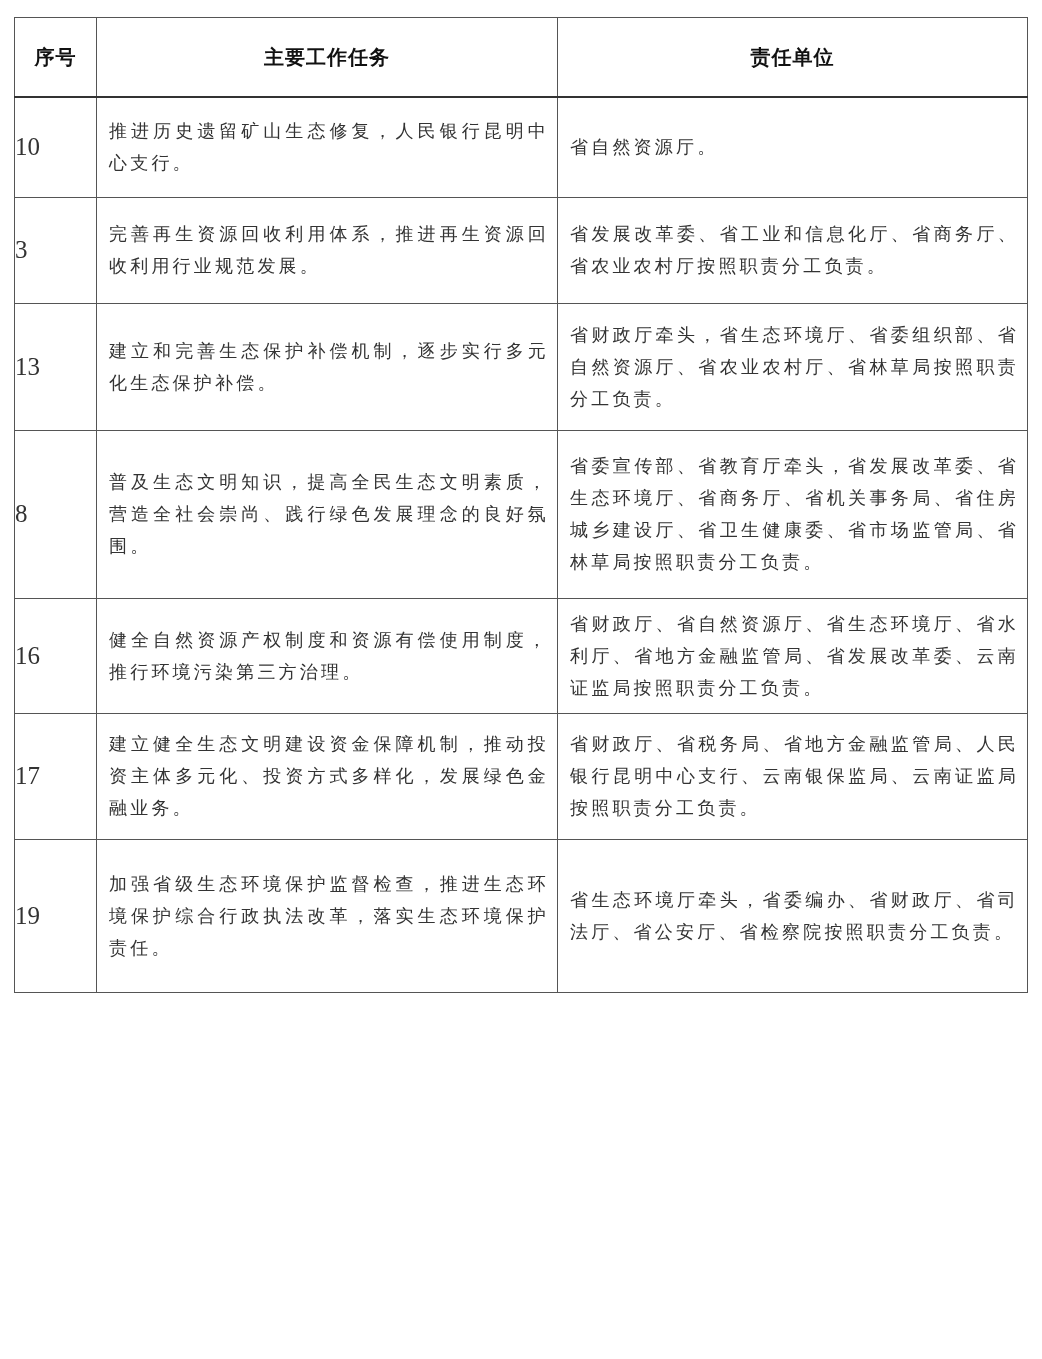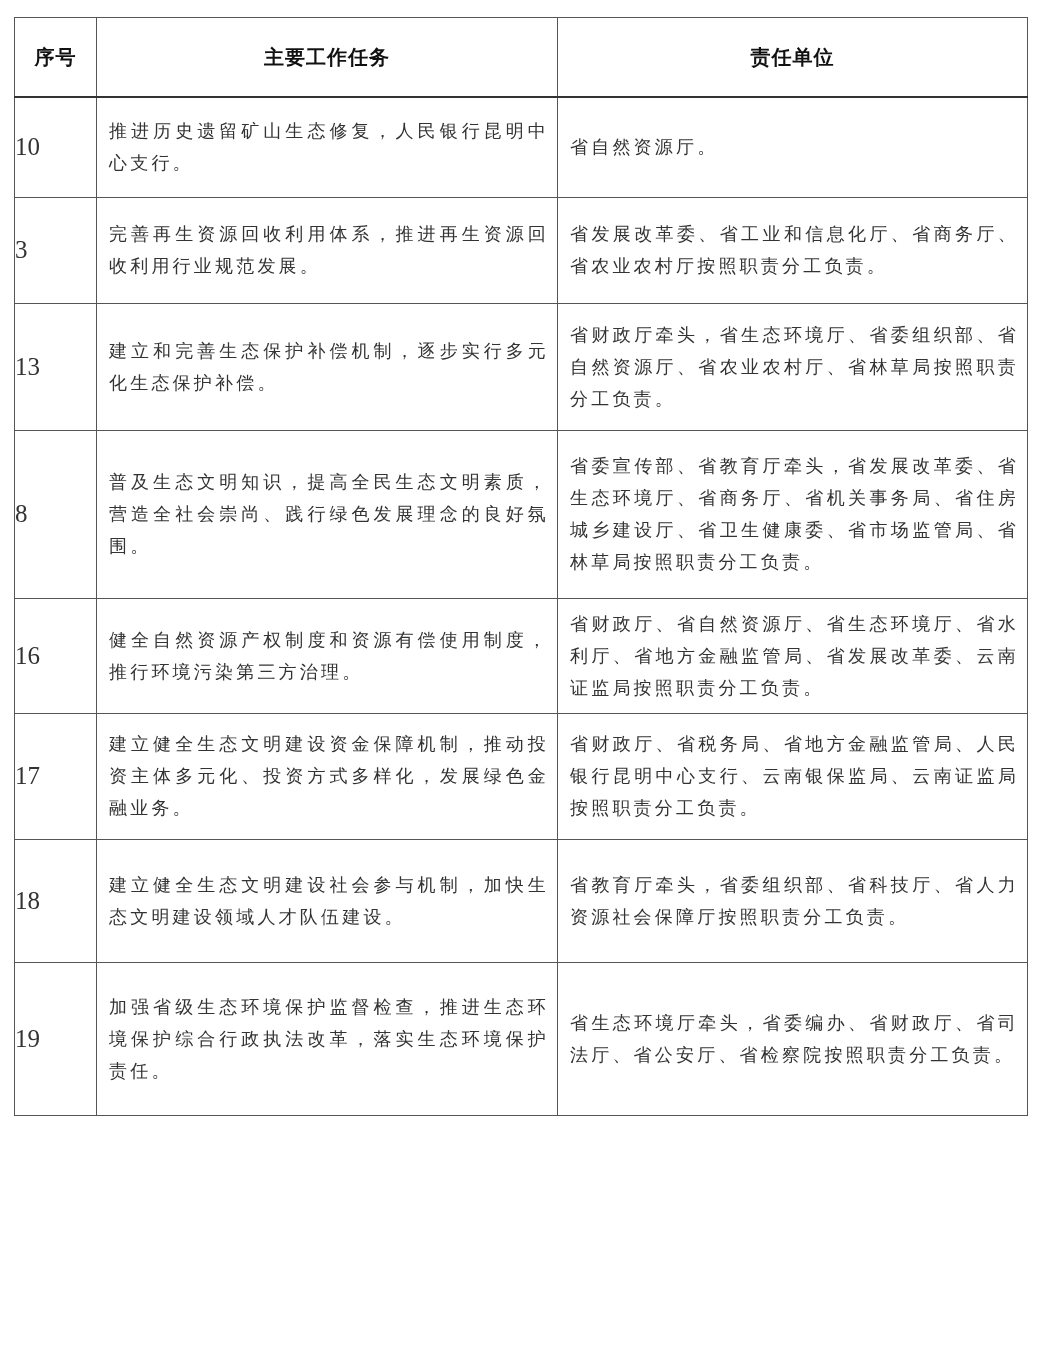--- a/index.html
+++ b/index.html
@@ -88,24 +88,19 @@
     <tr style="height:115px">
       <td class="cell-num">16</td>
       <td class="cell-text">健全自然资源产权制度和资源有偿使用制度，推行环境污染第三方治理。</td>
       <td class="cell-text">省财政厅、省自然资源厅、省生态环境厅、省水利厅、省地方金融监管局、省发展改革委、云南证监局按照职责分工负责。</td>
     </tr>
     <tr style="height:126px">
       <td class="cell-num">17</td>
       <td class="cell-text">建立健全生态文明建设资金保障机制，推动投资主体多元化、投资方式多样化，发展绿色金融业务。</td>
       <td class="cell-text">省财政厅、省税务局、省地方金融监管局、人民银行昆明中心支行、云南银保监局、云南证监局按照职责分工负责。</td>
     </tr>
-    <tr style="height:123px">
-      <td class="cell-num">18</td>
-      <td class="cell-text">建立健全生态文明建设社会参与机制，加快生态文明建设领域人才队伍建设。</td>
-      <td class="cell-text">省教育厅牵头，省委组织部、省科技厅、省人力资源社会保障厅按照职责分工负责。</td>
-    </tr>
     <tr style="height:153px">
       <td class="cell-num">19</td>
       <td class="cell-text">加强省级生态环境保护监督检查，推进生态环境保护综合行政执法改革，落实生态环境保护责任。</td>
       <td class="cell-text">省生态环境厅牵头，省委编办、省财政厅、省司法厅、省公安厅、省检察院按照职责分工负责。</td>
     </tr>
   </tbody>
 </table>
 
 </body></html>

